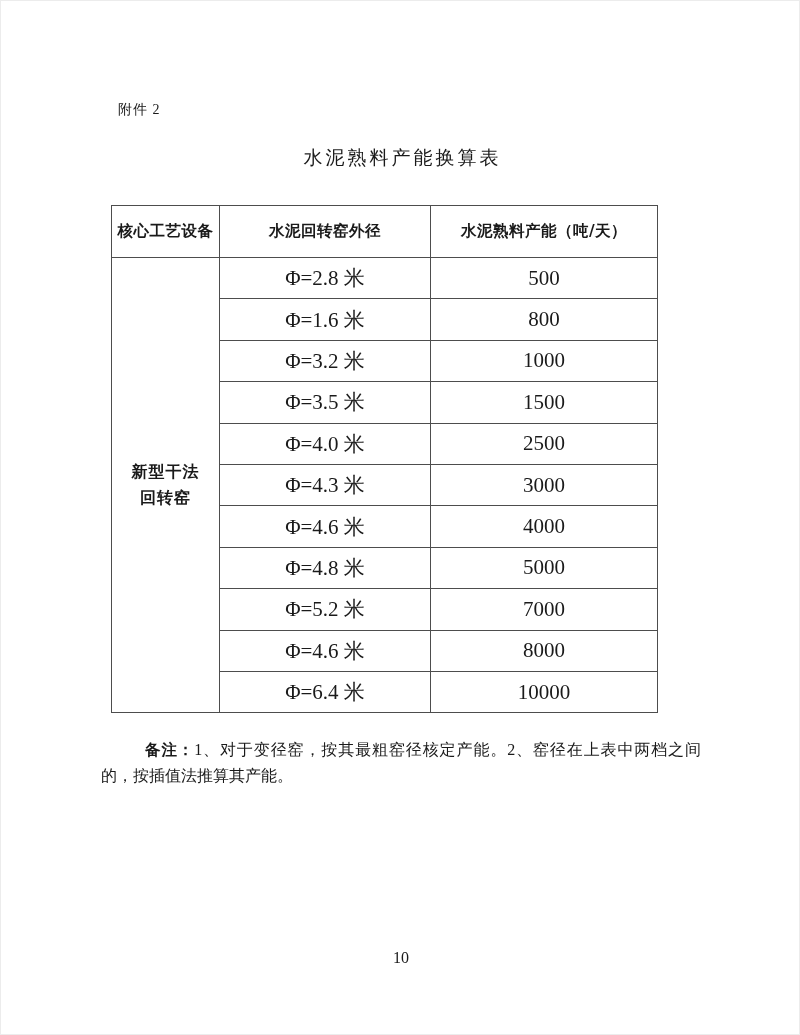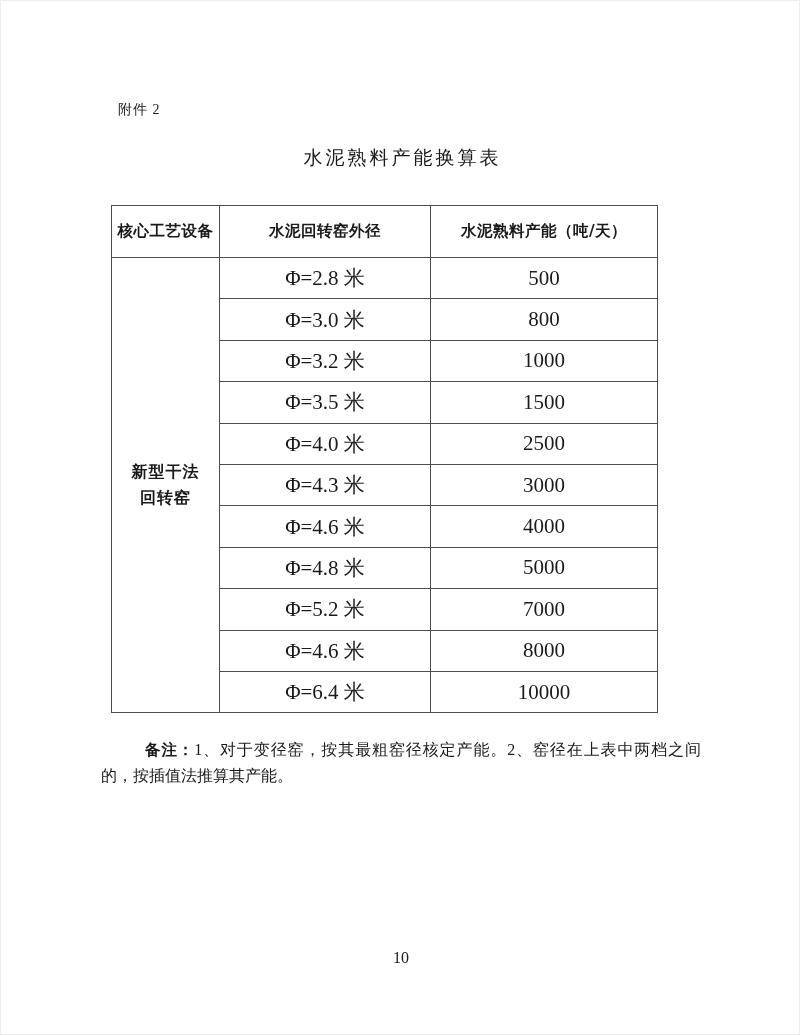--- a/index.html
+++ b/index.html
@@ -92,21 +92,21 @@
     <tbody>
       <tr>
         <td class="equipment-cell" rowspan="11">
           <span class="equip-line">新型干法</span>
           <span class="equip-line">回转窑</span>
         </td>
         <td>Φ=2.8 米</td>
         <td>500</td>
       </tr>
       <tr>
-        <td>Φ=3.0 米</td>
+        <td>Φ=1.6 米</td>
         <td>800</td>
       </tr>
       <tr>
         <td>Φ=3.2 米</td>
         <td>1000</td>
       </tr>
       <tr>
         <td>Φ=3.5 米</td>
         <td>1500</td>
       </tr>

